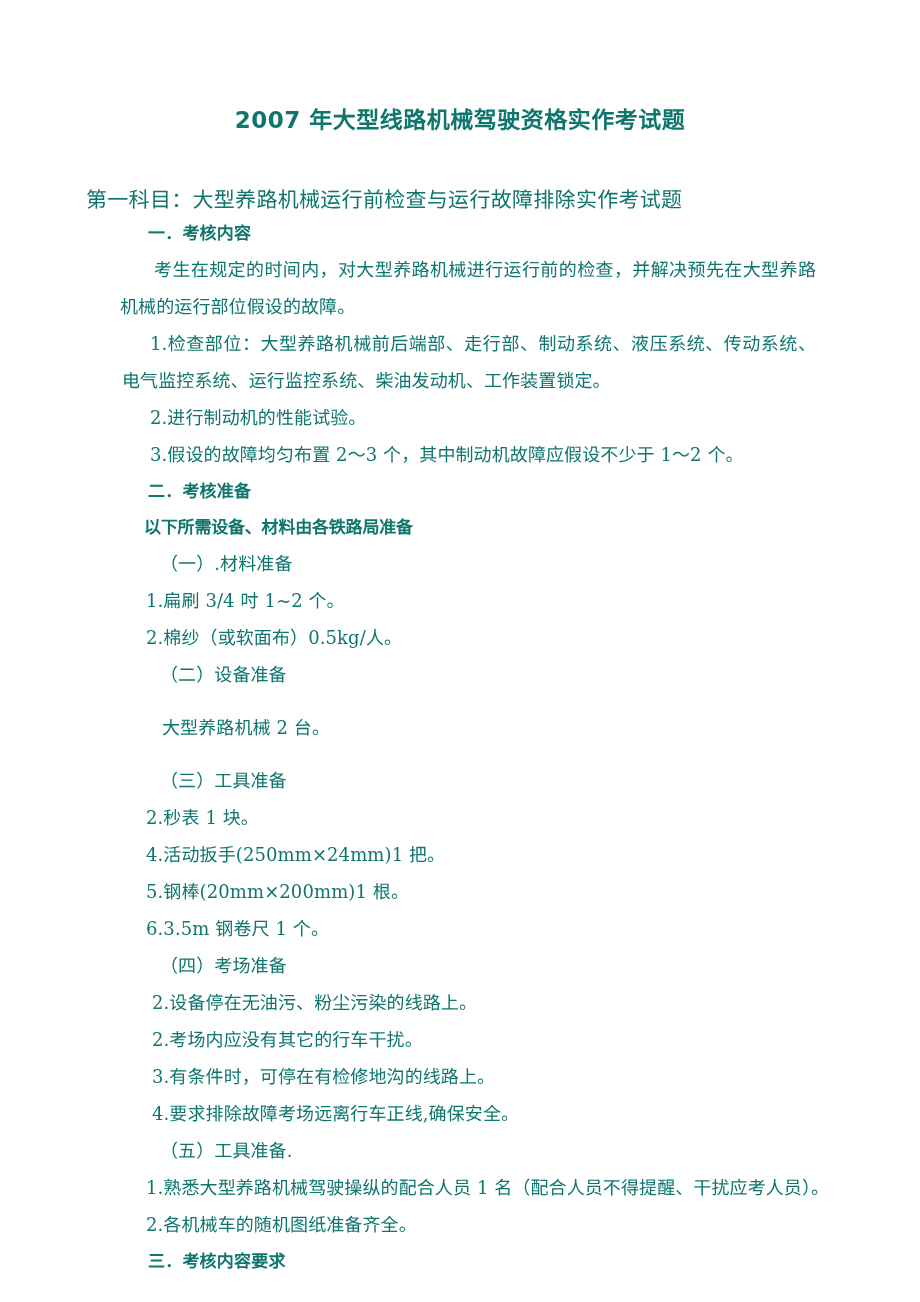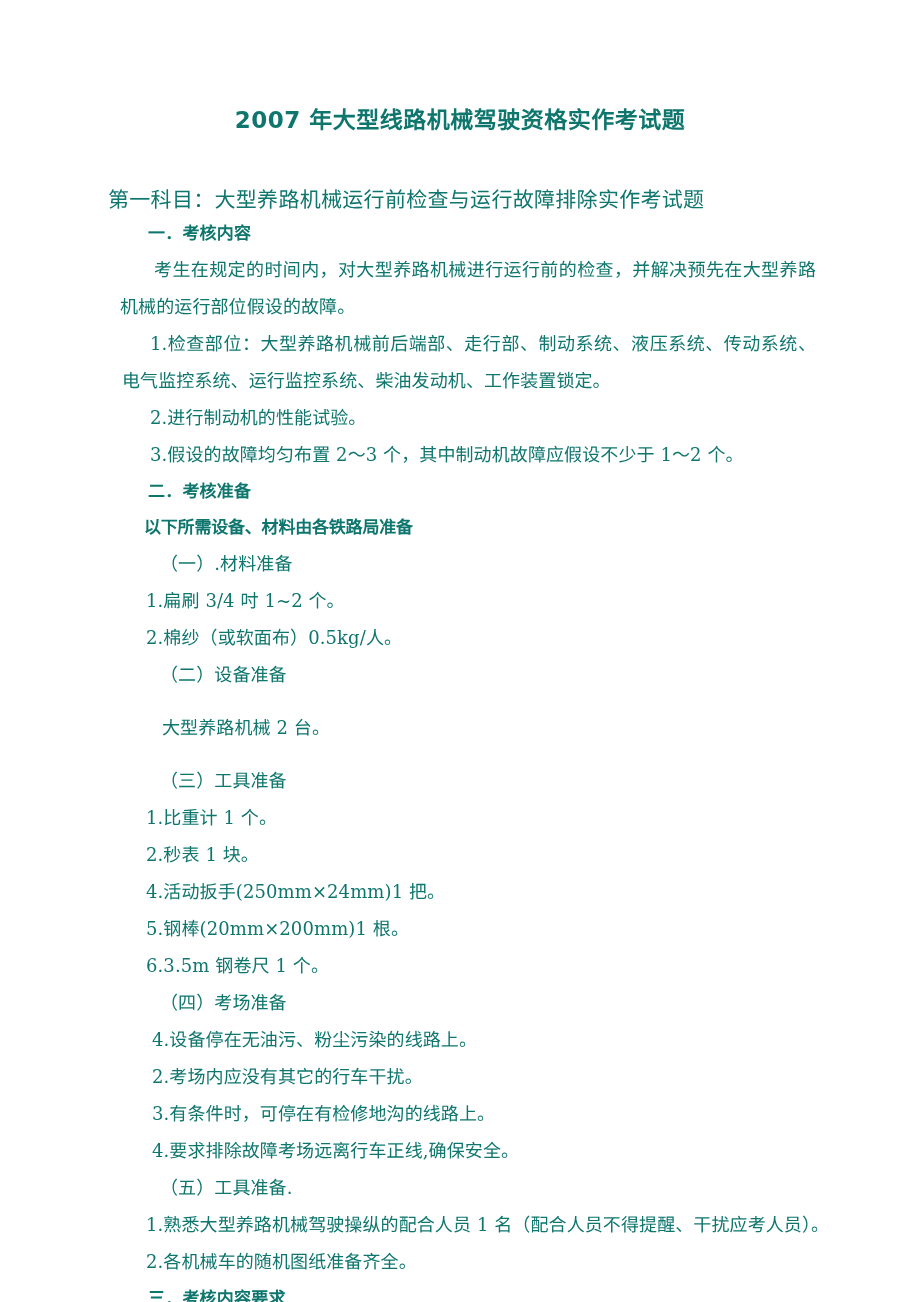--- a/index.html
+++ b/index.html
@@ -40,21 +40,21 @@
   }
 
   
   .subject-heading {
     font-family: "DejaVu Serif", "Liberation Serif", serif;
     font-weight: normal;
     font-size: 21px;
     line-height: 30px;
     margin: 0;
     padding-top: 50px;
-    padding-left: 108px;
+    padding-left: 86px;
     letter-spacing: 0.3px;
     white-space: nowrap;
   }
 
   
   .section-heading {
     font-family: "DejaVu Sans", "Liberation Sans", sans-serif;
     font-weight: bold;
     font-size: 17px;
     line-height: 36px;
@@ -157,28 +157,27 @@
     <p class="sub-bold-line">以下所需设备、材料由各铁路局准备</p>
 
     <p class="paren-heading">（一）.材料准备</p>
     <p class="list-line indent-2">1.扁刷 3/4 吋 1~2 个。</p>
     <p class="list-line indent-2">2.棉纱（或软面布）0.5kg/人。</p>
 
     <p class="paren-heading">（二）设备准备</p>
     <p class="plain-line">大型养路机械 2 台。</p>
 
     <p class="paren-heading">（三）工具准备</p>
-    <p class="list-line indent-2">1.比重计 1 个。</p>
     <p class="list-line indent-2">2.秒表 1 块。</p>
     <p class="list-line indent-2">4.活动扳手(250mm×24mm)1 把。</p>
     <p class="list-line indent-2">5.钢棒(20mm×200mm)1 根。</p>
     <p class="list-line indent-2">6.3.5m 钢卷尺 1 个。</p>
 
     <p class="paren-heading">（四）考场准备</p>
-    <p class="list-line indent-1">4.设备停在无油污、粉尘污染的线路上。</p>
+    <p class="list-line indent-1">2.设备停在无油污、粉尘污染的线路上。</p>
     <p class="list-line indent-1">2.考场内应没有其它的行车干扰。</p>
     <p class="list-line indent-1">3.有条件时，可停在有检修地沟的线路上。</p>
     <p class="list-line indent-1">4.要求排除故障考场远离行车正线,确保安全。</p>
 
     <p class="paren-heading">（五）工具准备.</p>
     <p class="list-line indent-2">1.熟悉大型养路机械驾驶操纵的配合人员 1 名（配合人员不得提醒、干扰应考人员）。</p>
     <p class="list-line indent-2">2.各机械车的随机图纸准备齐全。</p>
 
     <h3 class="section-heading">三．考核内容要求</h3>
 

